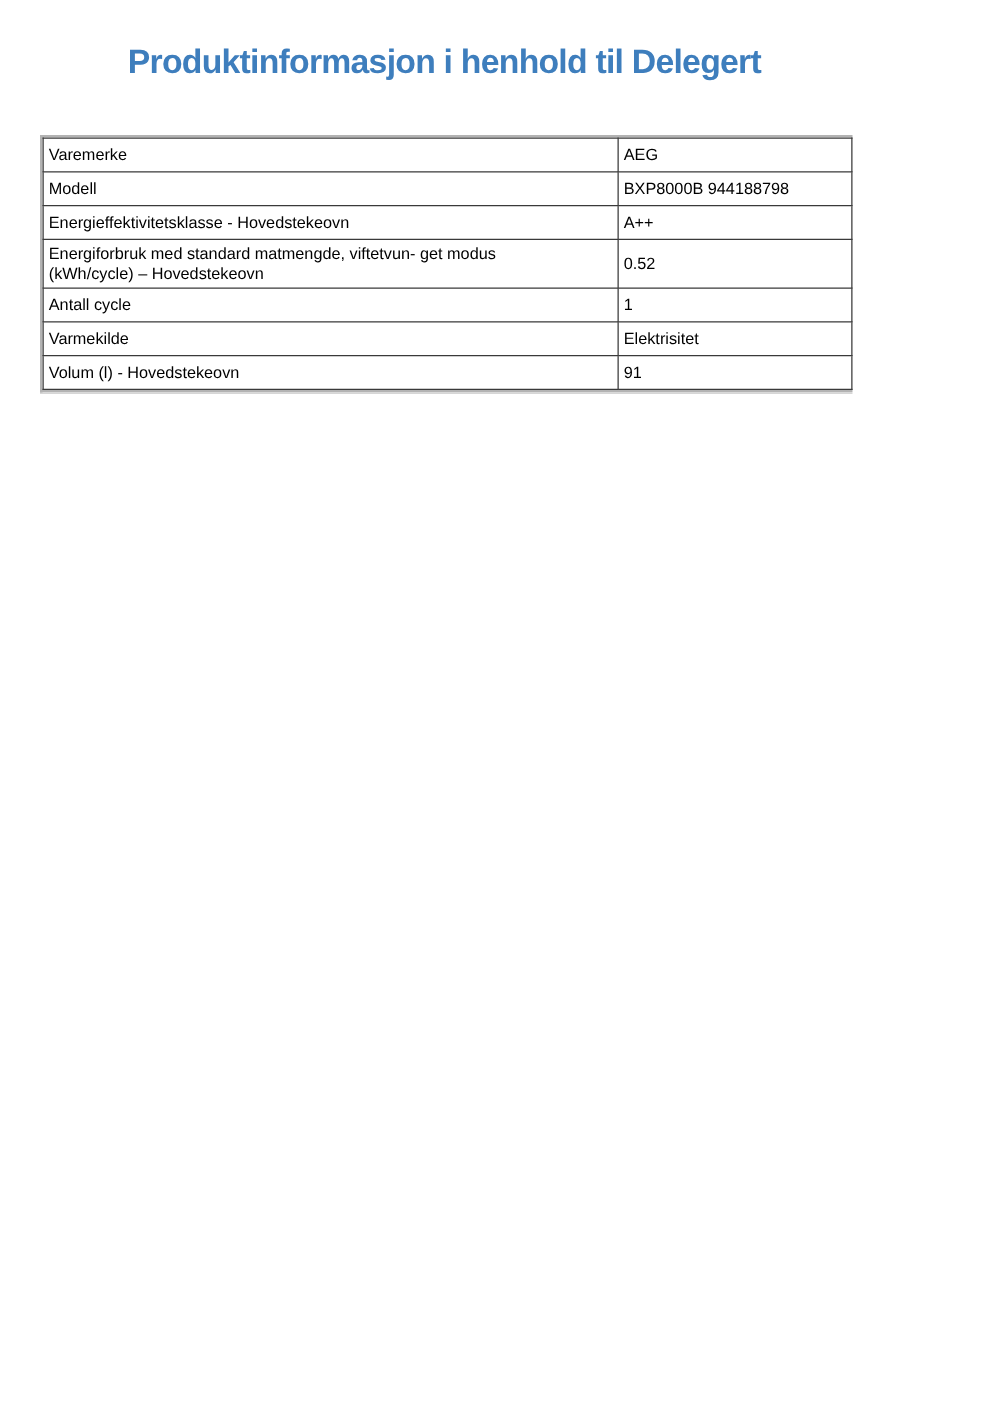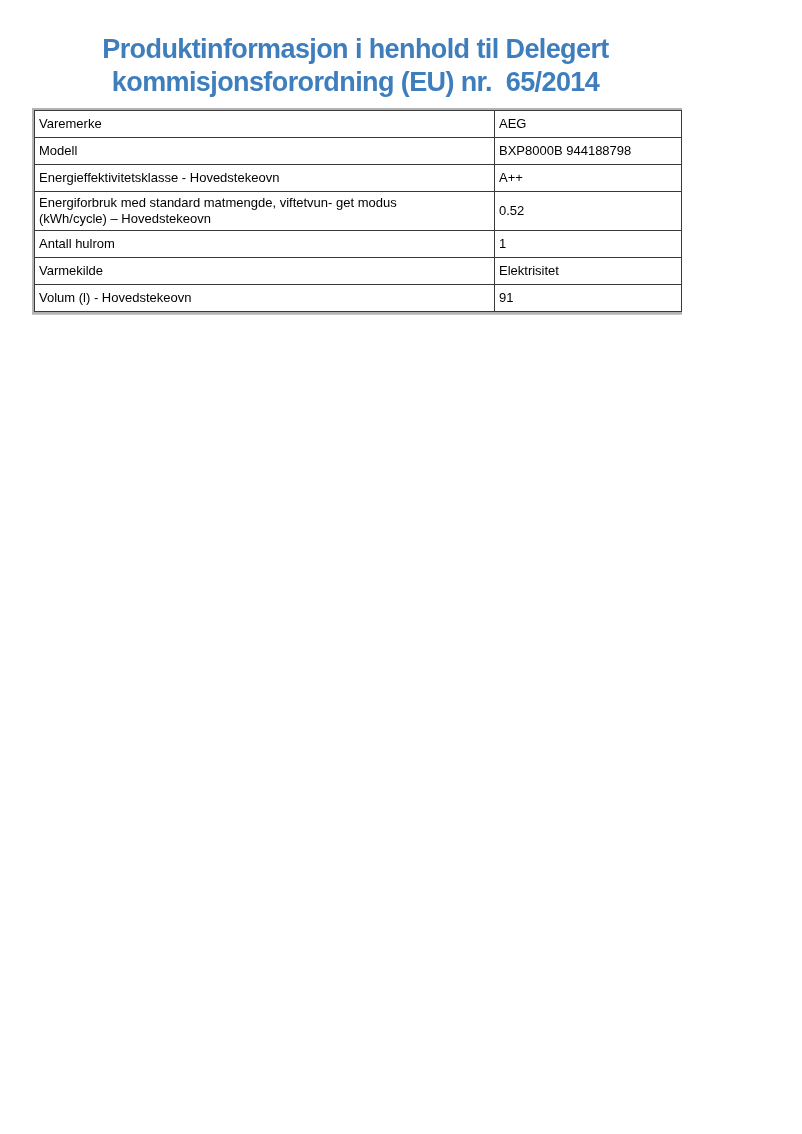--- a/index.html
+++ b/index.html
@@ -59,21 +59,20 @@
   td.col-label { width: 451px; margin-left: 16px; }
   td.col-value { width: 178px; margin-top: 24px; }
 </style>
 </head>
 <body>
 
 <div class="page">
 
   <div class="doc-title">
     <div class="title-line">Produktinformasjon i henhold til Delegert</div>
-    <div class="title-line">kommisjonsforordning (EU) nr.  65/2014</div>
   </div>
 
   <div class="table-wrap">
     <table class="info-table">
       <tbody>
         <tr>
           <td class="col-label">Varemerke</td>
           <td class="col-value">AEG</td>
         </tr>
         <tr>
@@ -83,21 +82,21 @@
         <tr>
           <td class="col-label">Energieffektivitetsklasse - Hovedstekeovn</td>
           <td class="col-value">A++</td>
         </tr>
         <tr>
           <td class="col-label">Energiforbruk med standard matmengde, viftetvun- get modus
 (kWh/cycle) – Hovedstekeovn</td>
           <td class="col-value">0.52</td>
         </tr>
         <tr>
-          <td class="col-label">Antall hulrom</td>
+          <td class="col-label">Antall cycle</td>
           <td class="col-value">1</td>
         </tr>
         <tr>
           <td class="col-label">Varmekilde</td>
           <td class="col-value">Elektrisitet</td>
         </tr>
         <tr>
           <td class="col-label">Volum (l) - Hovedstekeovn</td>
           <td class="col-value">91</td>
         </tr>

